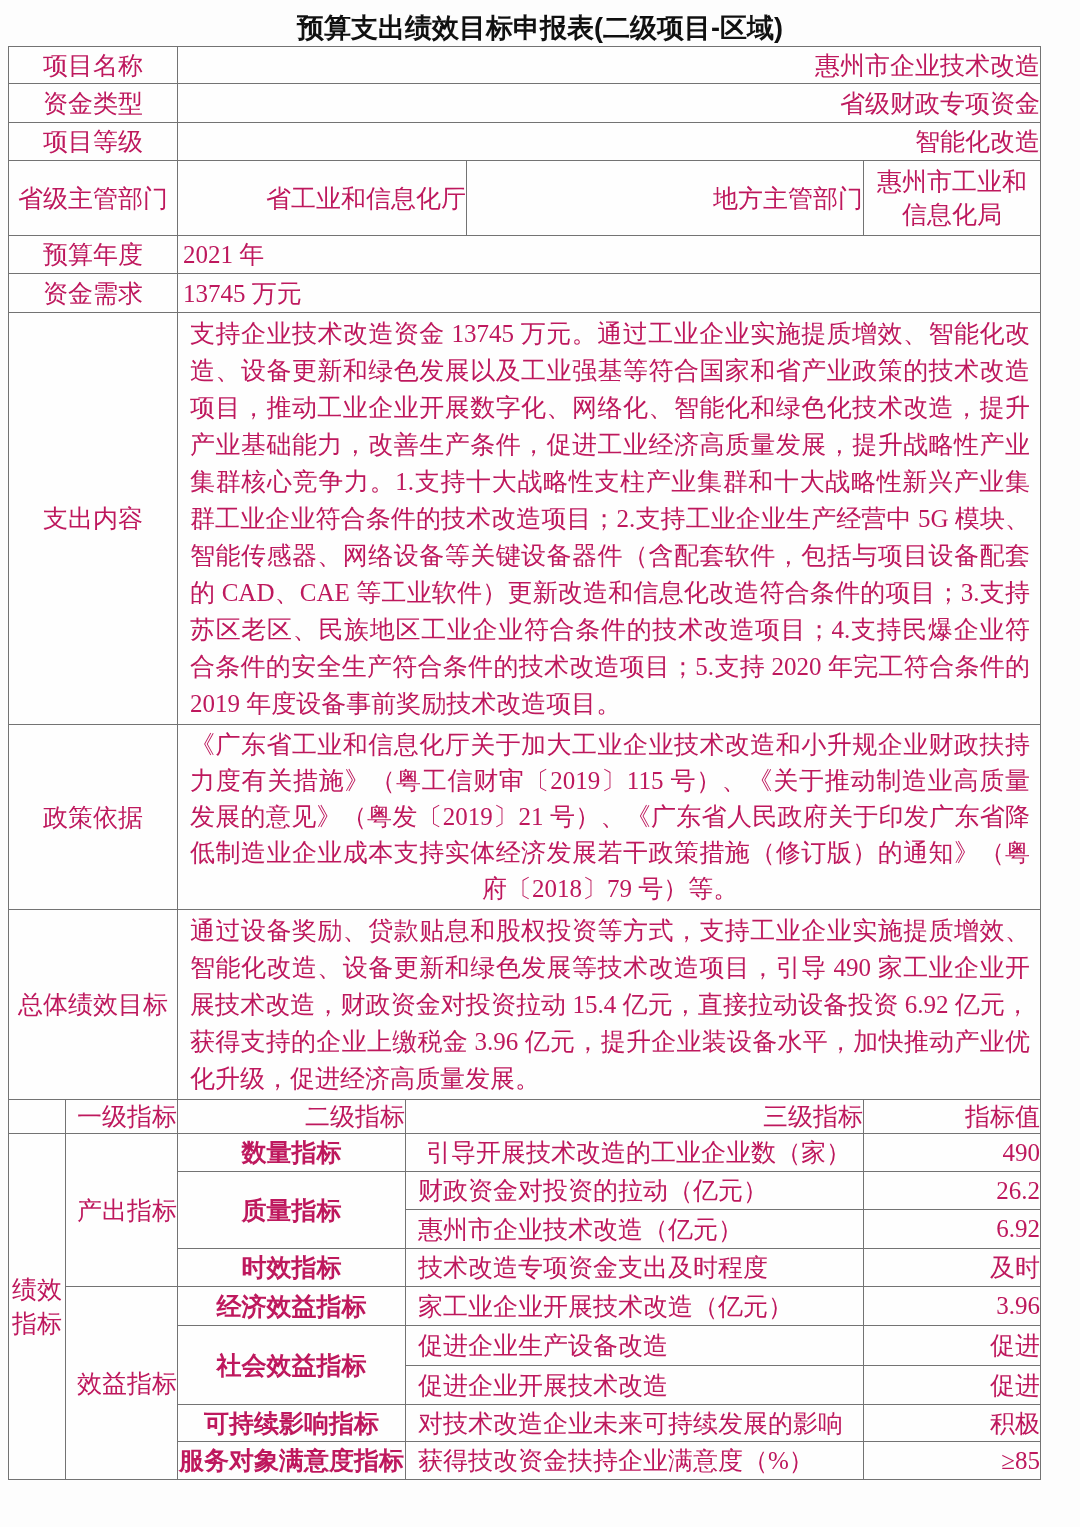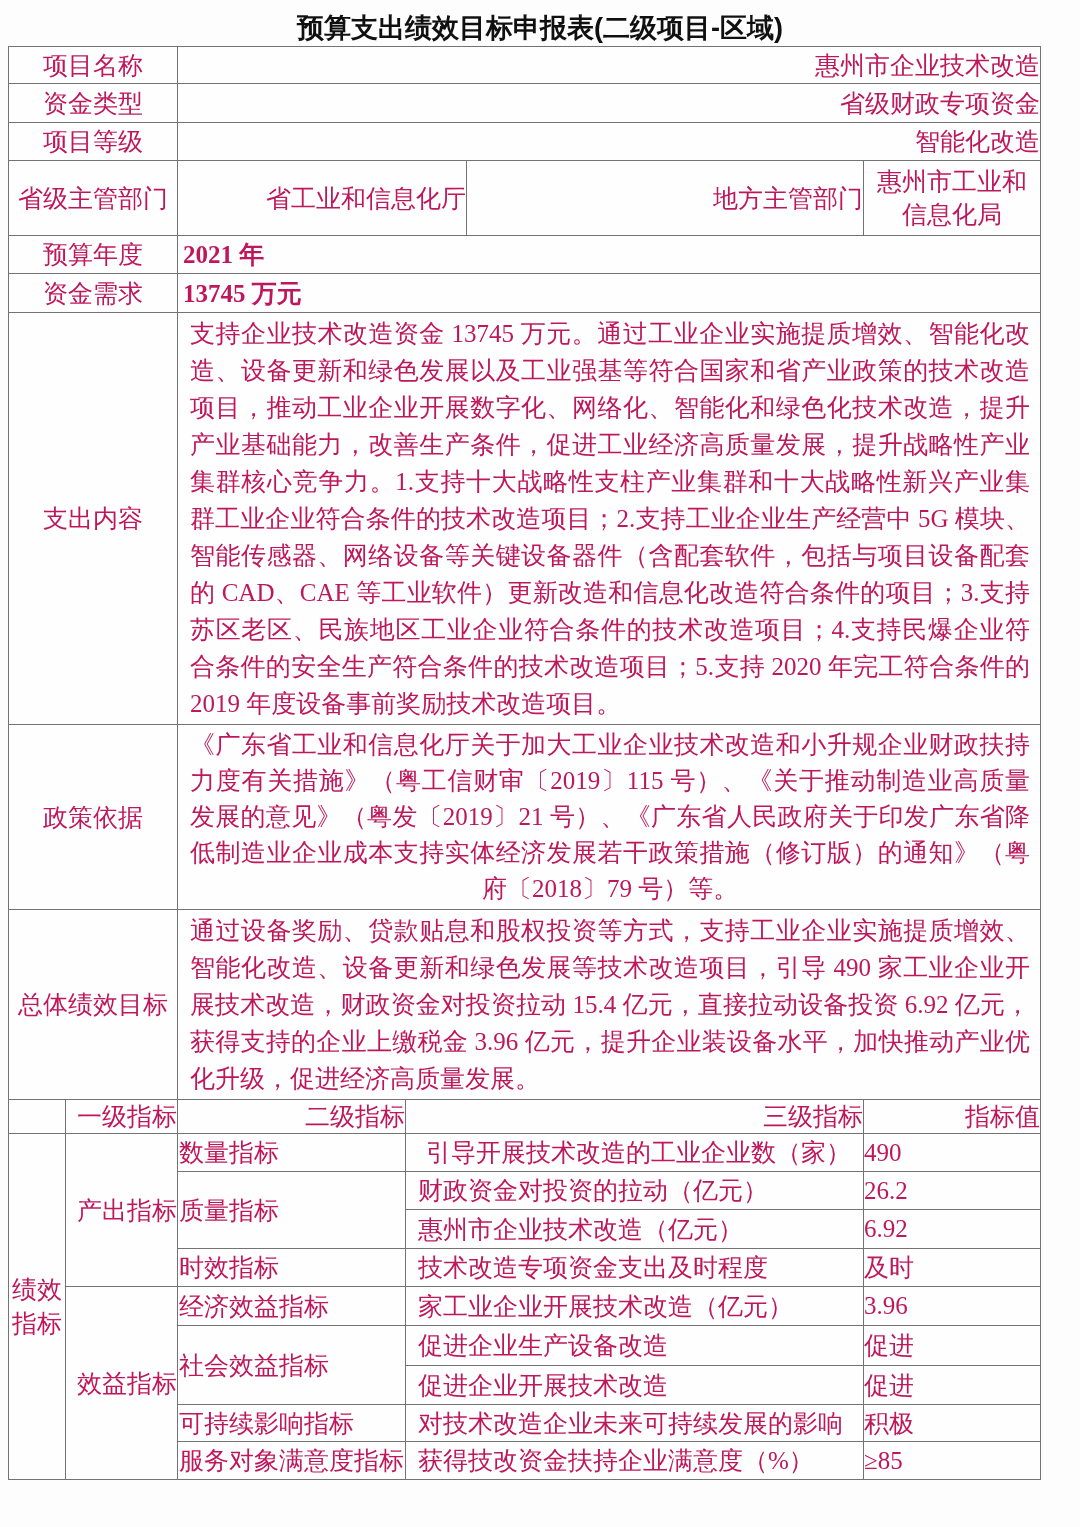--- a/index.html
+++ b/index.html
@@ -29,37 +29,37 @@
     vertical-align:middle;
     overflow:hidden;
   }
   
   tr.h37 { height:37px; } tr.h38 { height:38px; } tr.h39 { height:39px; }
   tr.h75 { height:75px; } tr.h32 { height:32px; }
   tr.hexp { height:409px; } tr.hpol { height:182px; } tr.hgoal { height:184px; }
 
   td.lbl  { text-align:center; }
   td.ctr  { text-align:right; }
-  td.lft  { text-align:left; padding-left:5px;font-weight:bold; }
+  td.lft  { text-align:left; padding-left:5px; }
   td.para {
     text-align:justify; text-justify:inter-ideograph;
     padding:2px 10px 2px 12px; line-height:37px;
   }
   td.para-lastcenter {
     text-align:justify; text-align-last:center; text-justify:inter-ideograph;
     padding:2px 10px 2px 12px; line-height:36px;
   }
   td.side-label {
     text-align:center; line-height:34px;
     padding:0 1px; word-break:break-all;
   }
-  td.l2 { text-align:left; padding:0 1px; }
+  td.l2 { text-align:center; padding:0 1px;font-weight:bold; }
   td.l3 { text-align:left; padding-left:12px; padding-right:2px; }
   td.l3.ind { padding-left:20px; }
-  td.val { text-align:left; }
+  td.val { text-align:right; }
   td.wrap2 { text-align:center; line-height:33px; padding:0 3px; }
 </style>
 </head>
 <body>
 
 <div class="page">
 
   <div class="doc-title">预算支出绩效目标申报表(二级项目-区域)</div>
 
   <table class="main">

